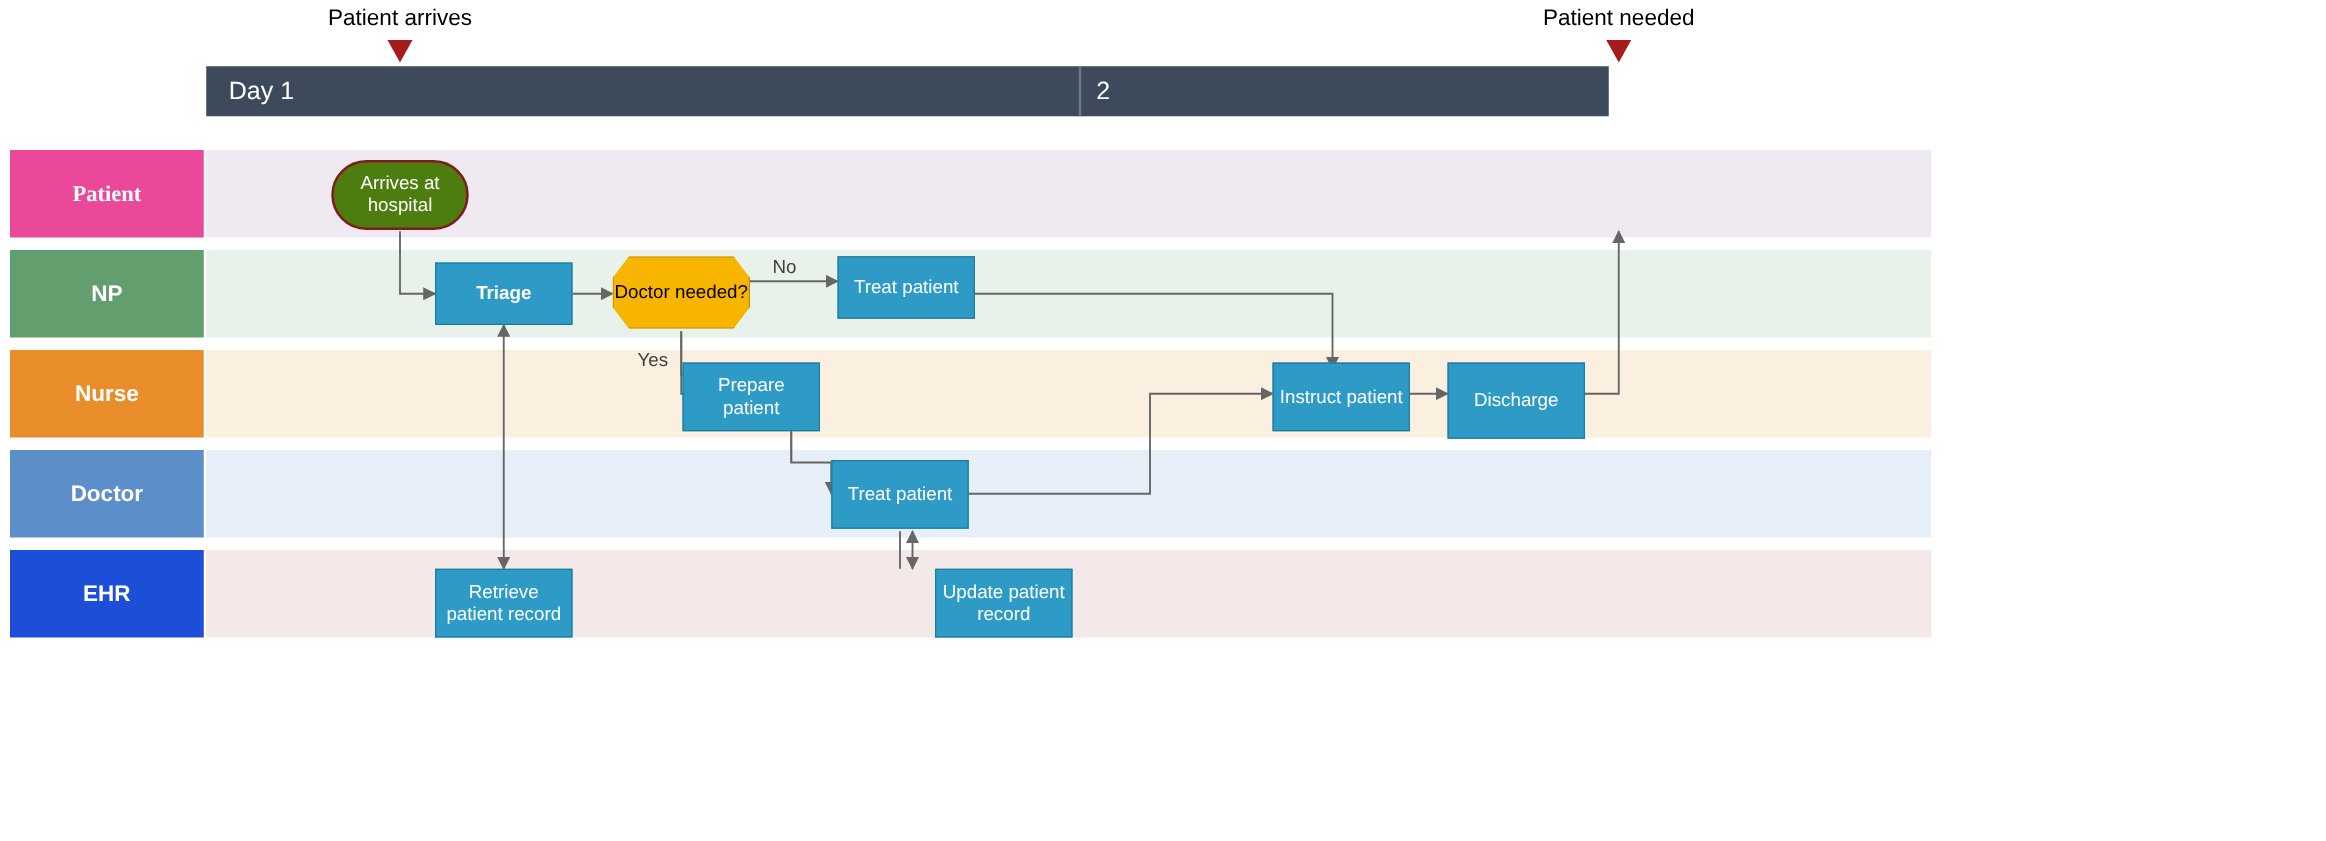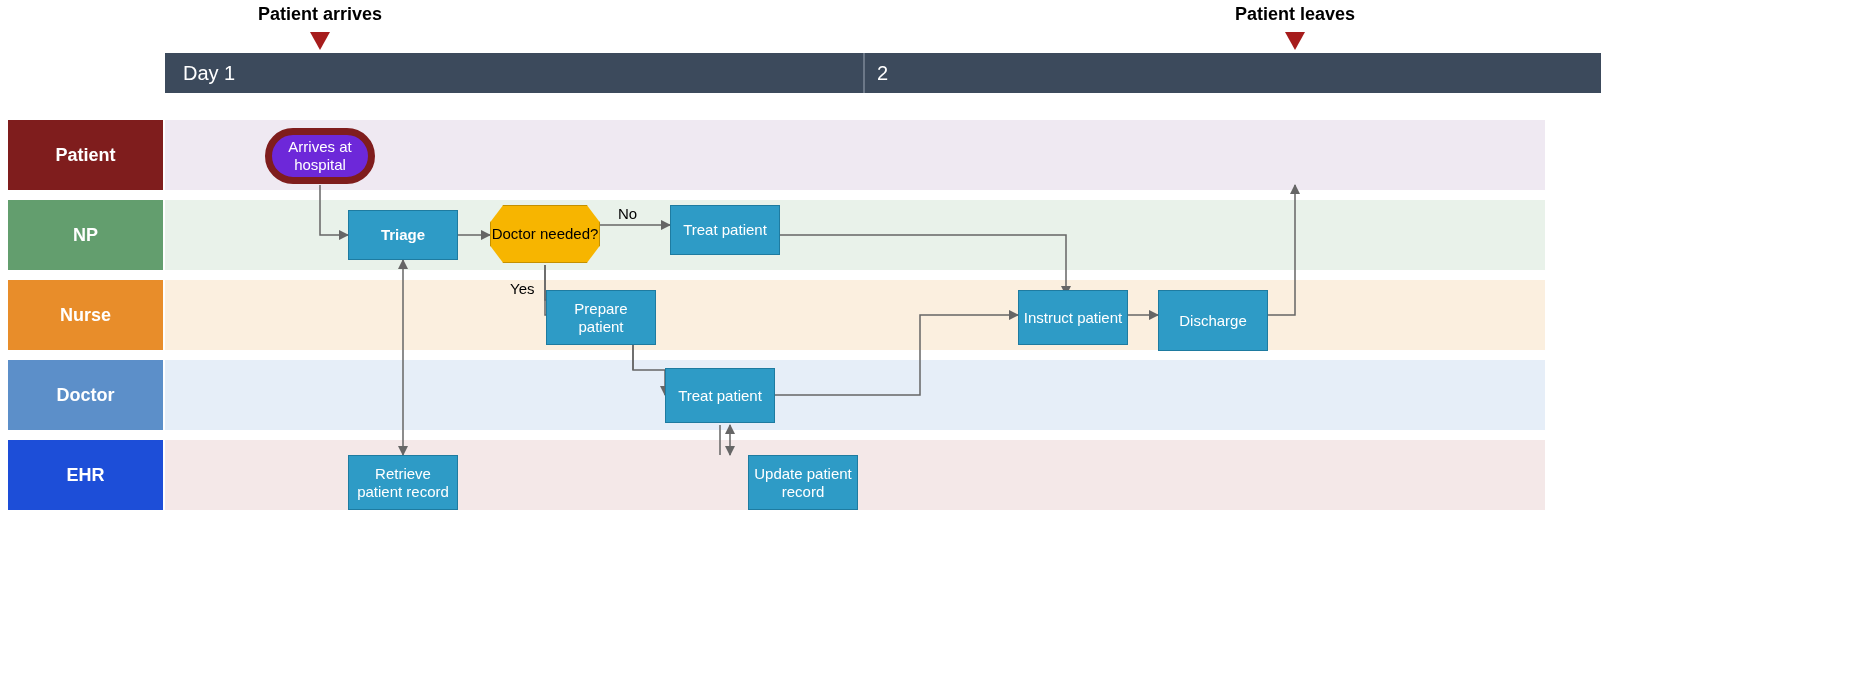--- a/index.html
+++ b/index.html
@@ -10,37 +10,37 @@
     background: #fff;
     width: 1861px;
     height: 673px;
     position: relative;
   }
   .canvas { position: relative; width: 1861px; height: 673px; }
 
   
   .milestone-label {
     position: absolute;
-    font-weight: 700;
+    font-weight: 400;
     font-size: 18px;
     color: #000;
     transform: translateX(-50%);
   }
   .milestone-marker {
     position: absolute;
     width: 0; height: 0;
     border-left: 10px solid transparent;
     border-right: 10px solid transparent;
     border-top: 18px solid #a61c1c;
     transform: translateX(-50%);
   }
   .timeline-bar {
     position: absolute;
     left: 165px; top: 53px;
-    width: 1436px; height: 40px;
+    width: 1122px; height: 40px;
     background: #3c4a5c;
     color: #fff;
     display: flex;
     align-items: center;
   }
   .timeline-seg1 {
     width: 700px; padding-left: 18px;
     font-size: 20px;
     border-right: 2px solid #6c7888;
     height: 100%;
@@ -52,21 +52,21 @@
   .lane-label {
     position: absolute;
     left: 8px; width: 155px; height: 70px;
     color: #fff; font-weight: 700; font-size: 18px;
     display: flex; align-items: center; justify-content: center;
   }
   .lane-bg {
     position: absolute;
     left: 165px; width: 1380px; height: 70px;
   }
-  .lane-patient-l { background: #7f1d1d; }
+  .lane-patient-l { background: #ec4899; font-family: Liberation Serif, serif; }
   .lane-patient-b { background: #efe9f2; }
   .lane-np-l      { background: #639e6e; }
   .lane-np-b      { background: #e9f2ea; }
   .lane-nurse-l   { background: #e88d2a; }
   .lane-nurse-b   { background: #fbefdf; }
   .lane-doctor-l  { background: #5c8fc9; }
   .lane-doctor-b  { background: #e6eef8; }
   .lane-ehr-l     { background: #1d4ed8; }
   .lane-ehr-b     { background: #f4e8e8; }
 
@@ -77,23 +77,23 @@
     color: #fff;
     border: 1px solid #1e7ba0;
     display: flex; align-items: center; justify-content: center;
     text-align: center;
     font-size: 15px;
     line-height: 1.2;
     padding: 4px;
   }
   .node-terminator {
     position: absolute;
-    background: #6d28d9;
+    background: #4d7c0f;
     color: #fff;
-    border: 7px solid #7f1d1d;
+    border: 2px solid #7f1d1d;
     border-radius: 30px;
     display: flex; align-items: center; justify-content: center;
     text-align: center;
     font-size: 15px;
     line-height: 1.2;
     padding: 4px;
   }
   .node-decision {
     position: absolute;
     background: #f7b500;
@@ -101,38 +101,38 @@
     border: 1px solid #c49000;
     display: flex; align-items: center; justify-content: center;
     text-align: center;
     font-size: 15px;
     line-height: 1.2;
     clip-path: polygon(12% 0, 88% 0, 100% 30%, 100% 70%, 88% 100%, 12% 100%, 0 70%, 0 30%);
   }
   .edge-label {
     position: absolute;
     font-size: 15px;
-    color: #000000;
+    color: #404040;
   }
   svg.connectors {
     position: absolute;
     left: 0; top: 0;
     width: 1861px; height: 673px;
     pointer-events: none;
   }
 </style>
 </head>
 <body>
 
 <div class="canvas">
 
   <div class="milestone-label" style="left:320px; top:4px;">Patient arrives</div>
   <div class="milestone-marker" style="left:320px; top:32px;"></div>
 
-  <div class="milestone-label" style="left:1295px; top:4px;">Patient leaves</div>
+  <div class="milestone-label" style="left:1295px; top:4px;">Patient needed</div>
   <div class="milestone-marker" style="left:1295px; top:32px;"></div>
 
   <div class="timeline-bar">
     <div class="timeline-seg1">Day 1</div>
     <div class="timeline-seg2">2</div>
   </div>
 
   <div class="lane-bg lane-patient-b" style="top:120px;"></div>
   <div class="lane-label lane-patient-l" style="top:120px;">Patient</div>
 

